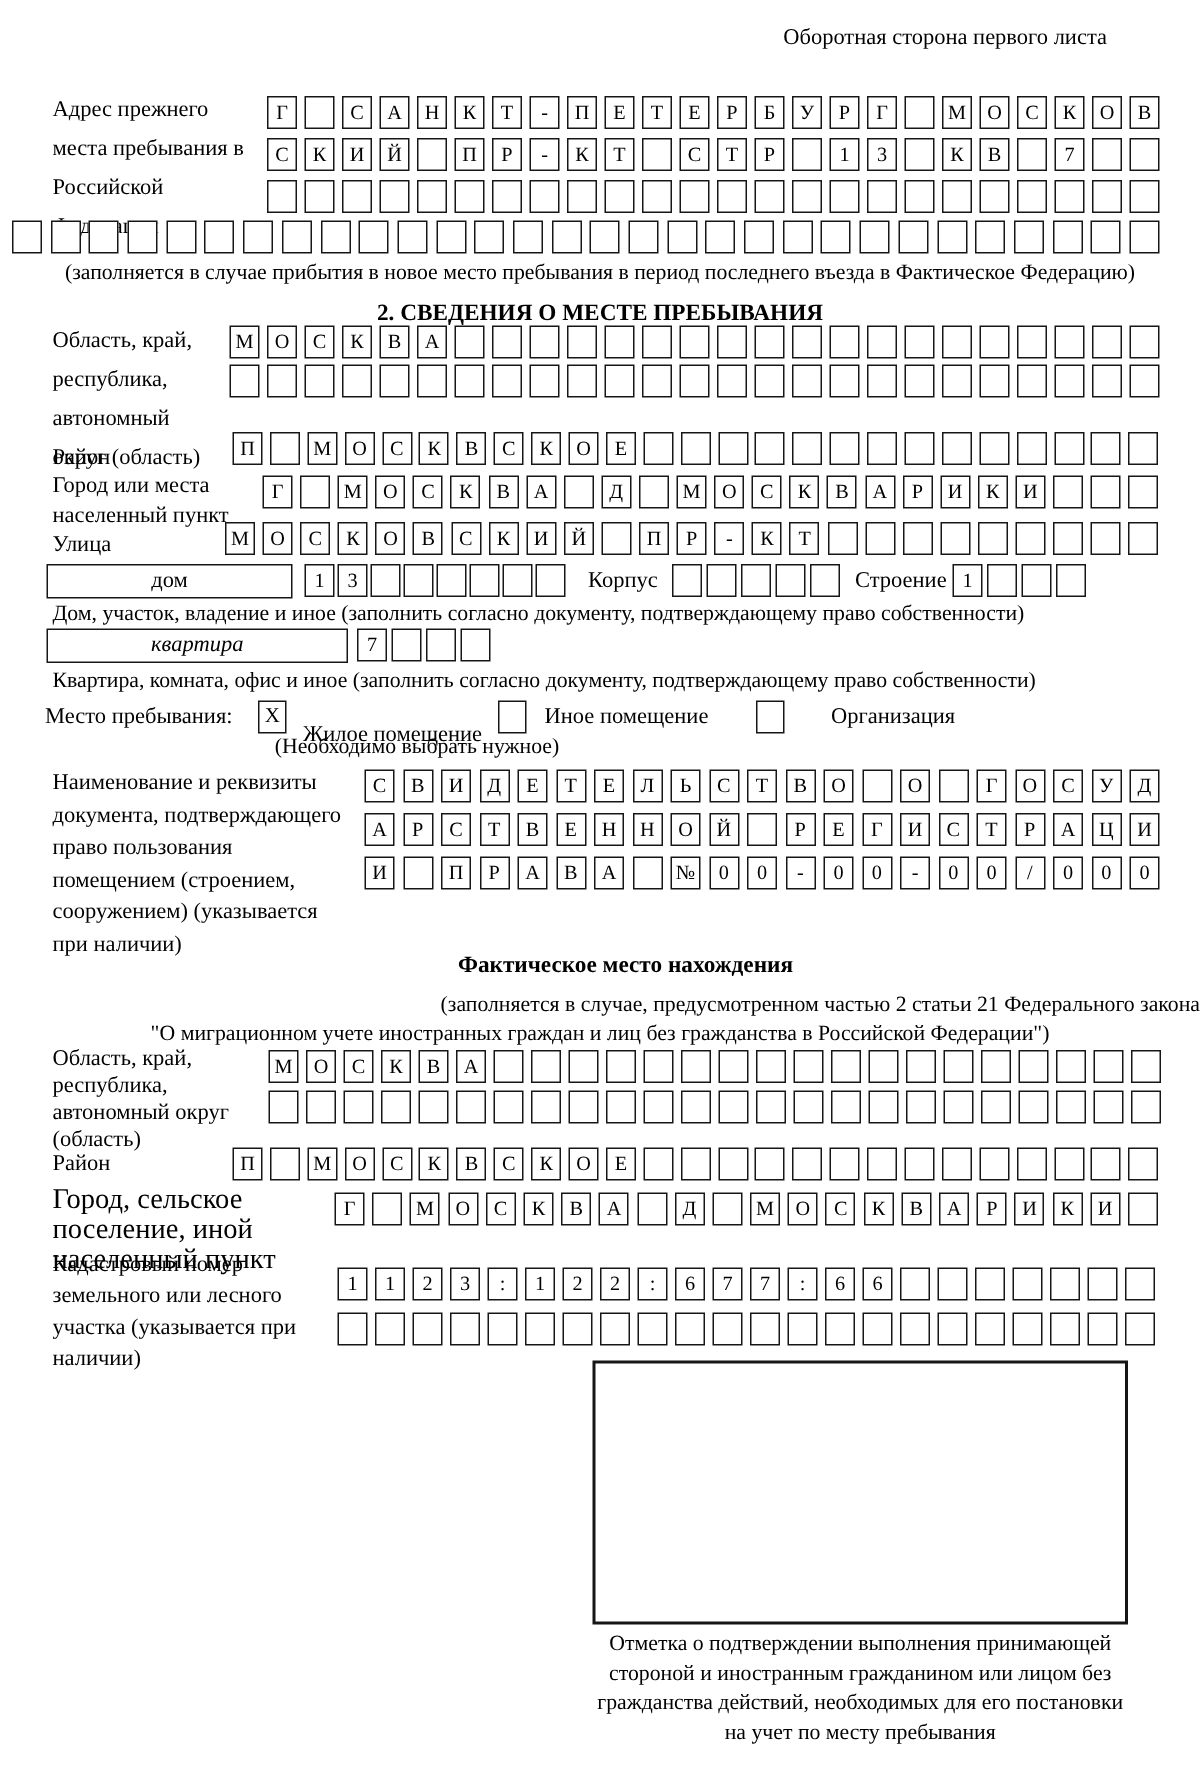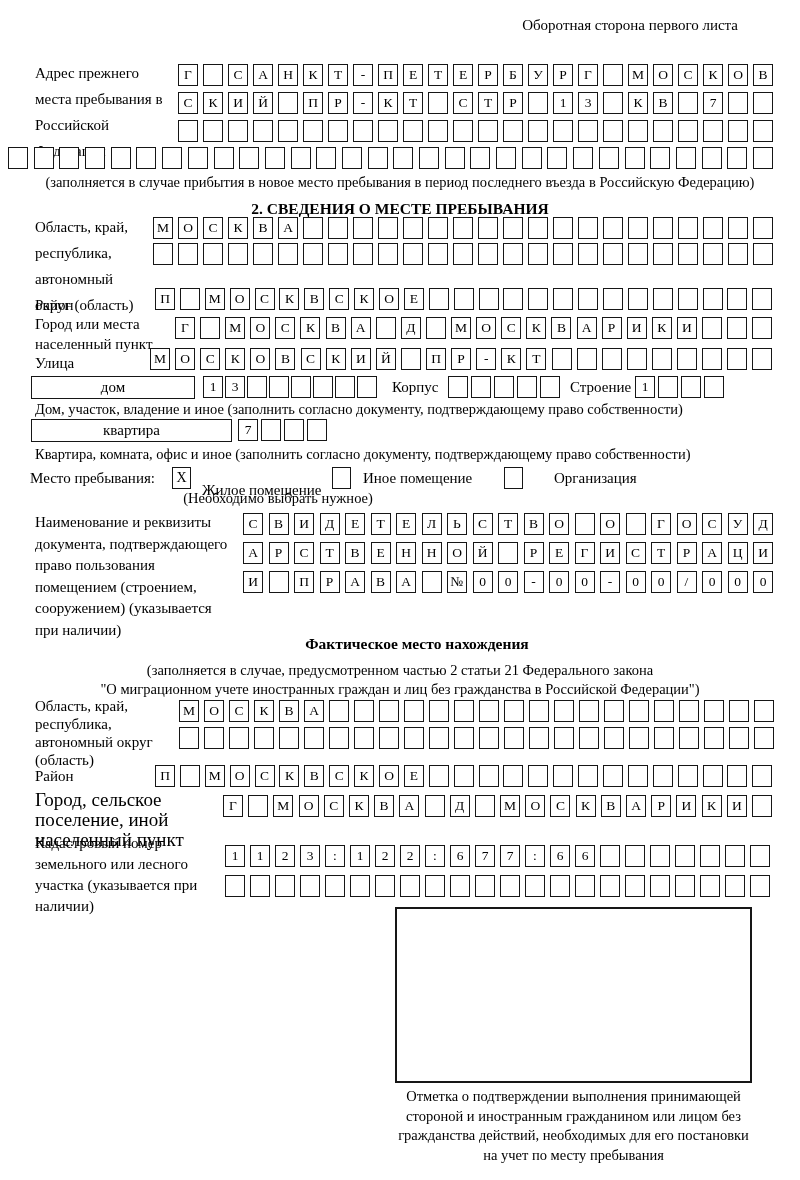--- a/index.html
+++ b/index.html
@@ -140,21 +140,21 @@
     <div class="cell"></div>
     <div class="cell"></div>
     <div class="cell"></div>
     <div class="cell"></div>
     <div class="cell"></div>
     <div class="cell"></div>
     <div class="cell"></div>
     <div class="cell"></div>
     <div class="cell"></div>
   </div>
-<div class="abs cap center" style="top:174px;left:0;">(заполняется в случае прибытия в новое место пребывания в период последнего въезда в Российскую Федерацию)</div>
+<div class="abs cap center" style="top:174px;left:0;">(заполняется в случае прибытия в новое место пребывания в период последнего въезда в Фактическое Федерацию)</div>
 
 <div class="abs title" style="top:200px;left:0;font-family:Liberation Serif, serif;">2. СВЕДЕНИЯ О МЕСТЕ ПРЕБЫВАНИЯ</div>
 
 <div class="abs lbl" style="left:35px;top:214px;width:108px;">Область, край, республика, автономный округ (область)</div>
 <div class="abs row g5" style="left:153px;top:217px;">
     <div class="cell">М</div>
     <div class="cell">О</div>
     <div class="cell">С</div>
     <div class="cell">К</div>
     <div class="cell">В</div>
@@ -314,21 +314,21 @@
   </div>
 <div class="abs lbl" style="left:570px;top:376px;line-height:23px;">Строение</div>
 <div class="abs row g3" style="left:635px;top:376px;">
     <div class="cell">1</div>
     <div class="cell"></div>
     <div class="cell"></div>
     <div class="cell"></div>
   </div>
 <div class="abs cap" style="left:35px;top:401px;">Дом, участок, владение и иное (заполнить согласно документу, подтверждающему право собственности)</div>
 
-<div class="abs widebox" style="left:31px;top:419px;width:201px;">квартира</div>
+<div class="abs widebox" style="left:31px;top:419px;width:201px;font-style:italic;">квартира</div>
 <div class="abs row g3" style="left:238px;top:419px;">
     <div class="cell">7</div>
     <div class="cell"></div>
     <div class="cell"></div>
     <div class="cell"></div>
   </div>
 <div class="abs cap" style="left:35px;top:446px;">Квартира, комната, офис и иное (заполнить согласно документу, подтверждающему право собственности)</div>
 
 <div class="abs lbl" style="left:30px;top:467px;line-height:22px;">Место пребывания:</div>
 <div class="abs cellbox" style="left:172px;top:467px;">X</div>
@@ -404,21 +404,21 @@
     <div class="cell">-</div>
     <div class="cell">0</div>
     <div class="cell">0</div>
     <div class="cell">/</div>
     <div class="cell">0</div>
     <div class="cell">0</div>
     <div class="cell">0</div>
   </div>
 
 <div class="abs title" style="top:635px;left:17px;">Фактическое место нахождения</div>
-<div class="abs cap center" style="top:662px;left:0;">(заполняется в случае, предусмотренном частью 2 статьи 21 Федерального закона</div>
+<div class="abs cap center" style="top:662px;left:0;text-align:right;">(заполняется в случае, предусмотренном частью 2 статьи 21 Федерального закона</div>
 <div class="abs cap center" style="top:681px;left:0;">"О миграционном учете иностранных граждан и лиц без гражданства в Российской Федерации")</div>
 
 <div class="abs lbl" style="left:35px;top:697px;width:140px;line-height:18px;">Область, край, республика, автономный округ (область)</div>
 <div class="abs row g5" style="left:179px;top:700px;">
     <div class="cell">М</div>
     <div class="cell">О</div>
     <div class="cell">С</div>
     <div class="cell">К</div>
     <div class="cell">В</div>
     <div class="cell">А</div>

